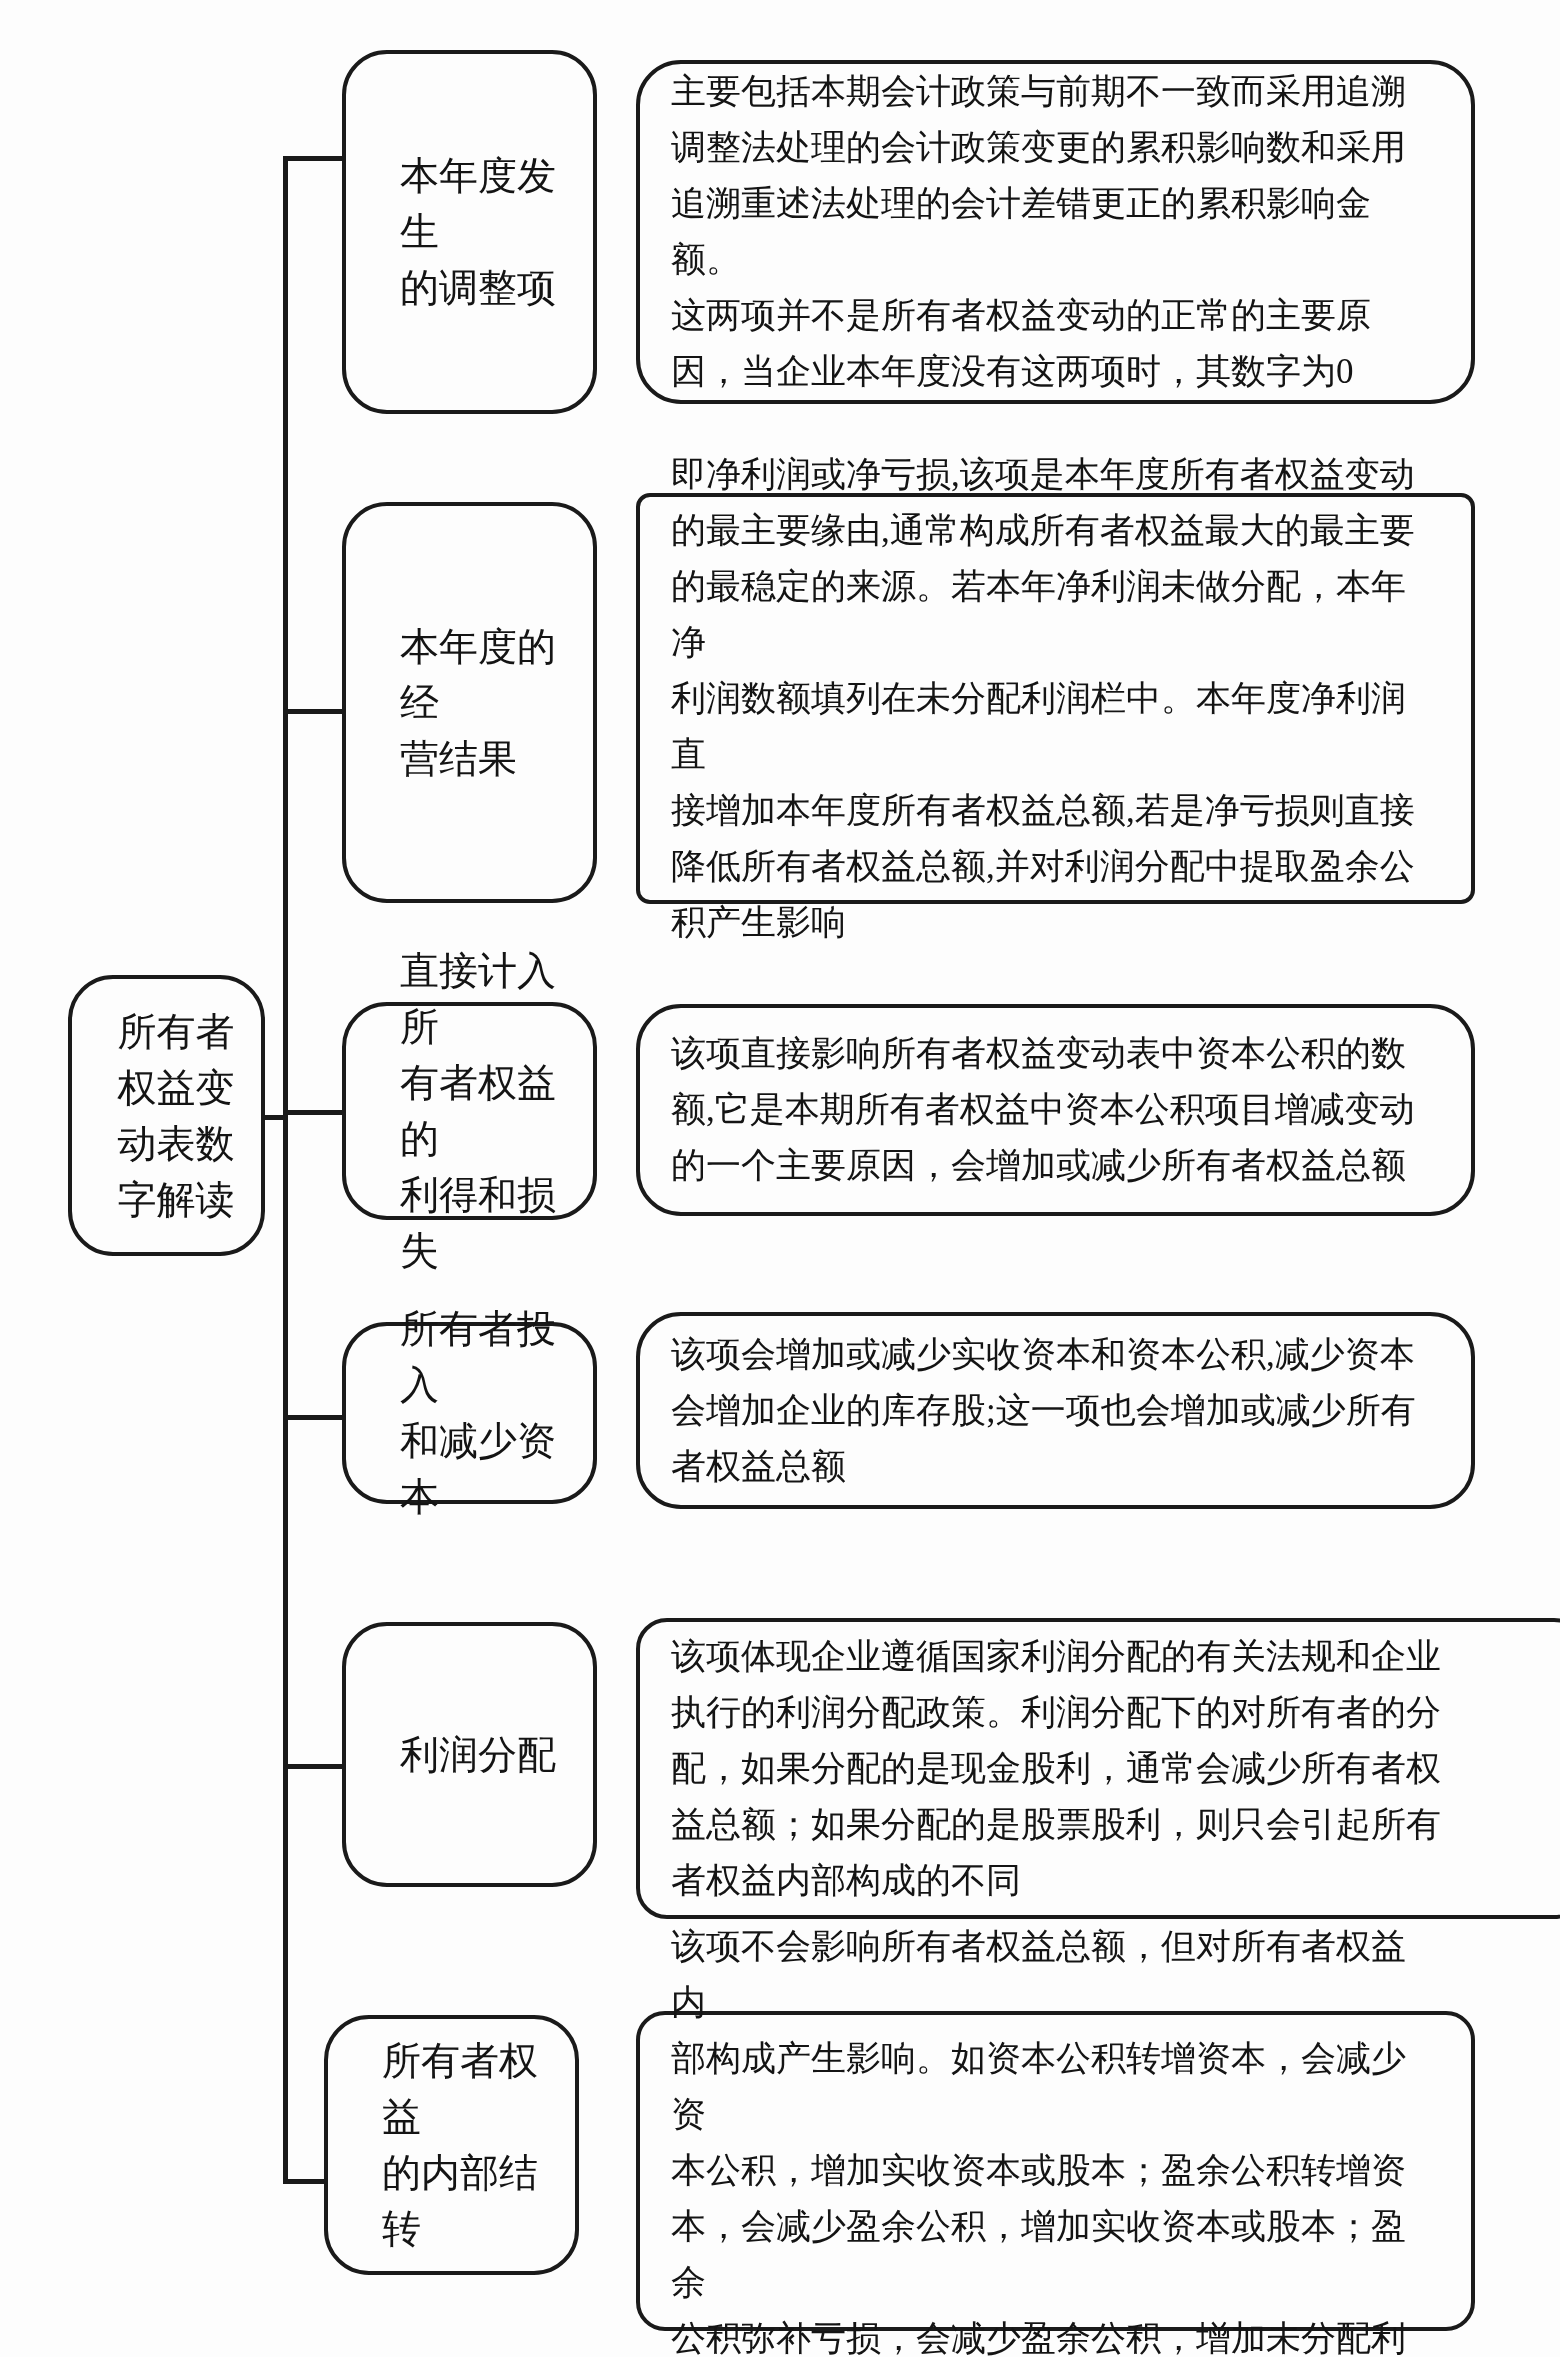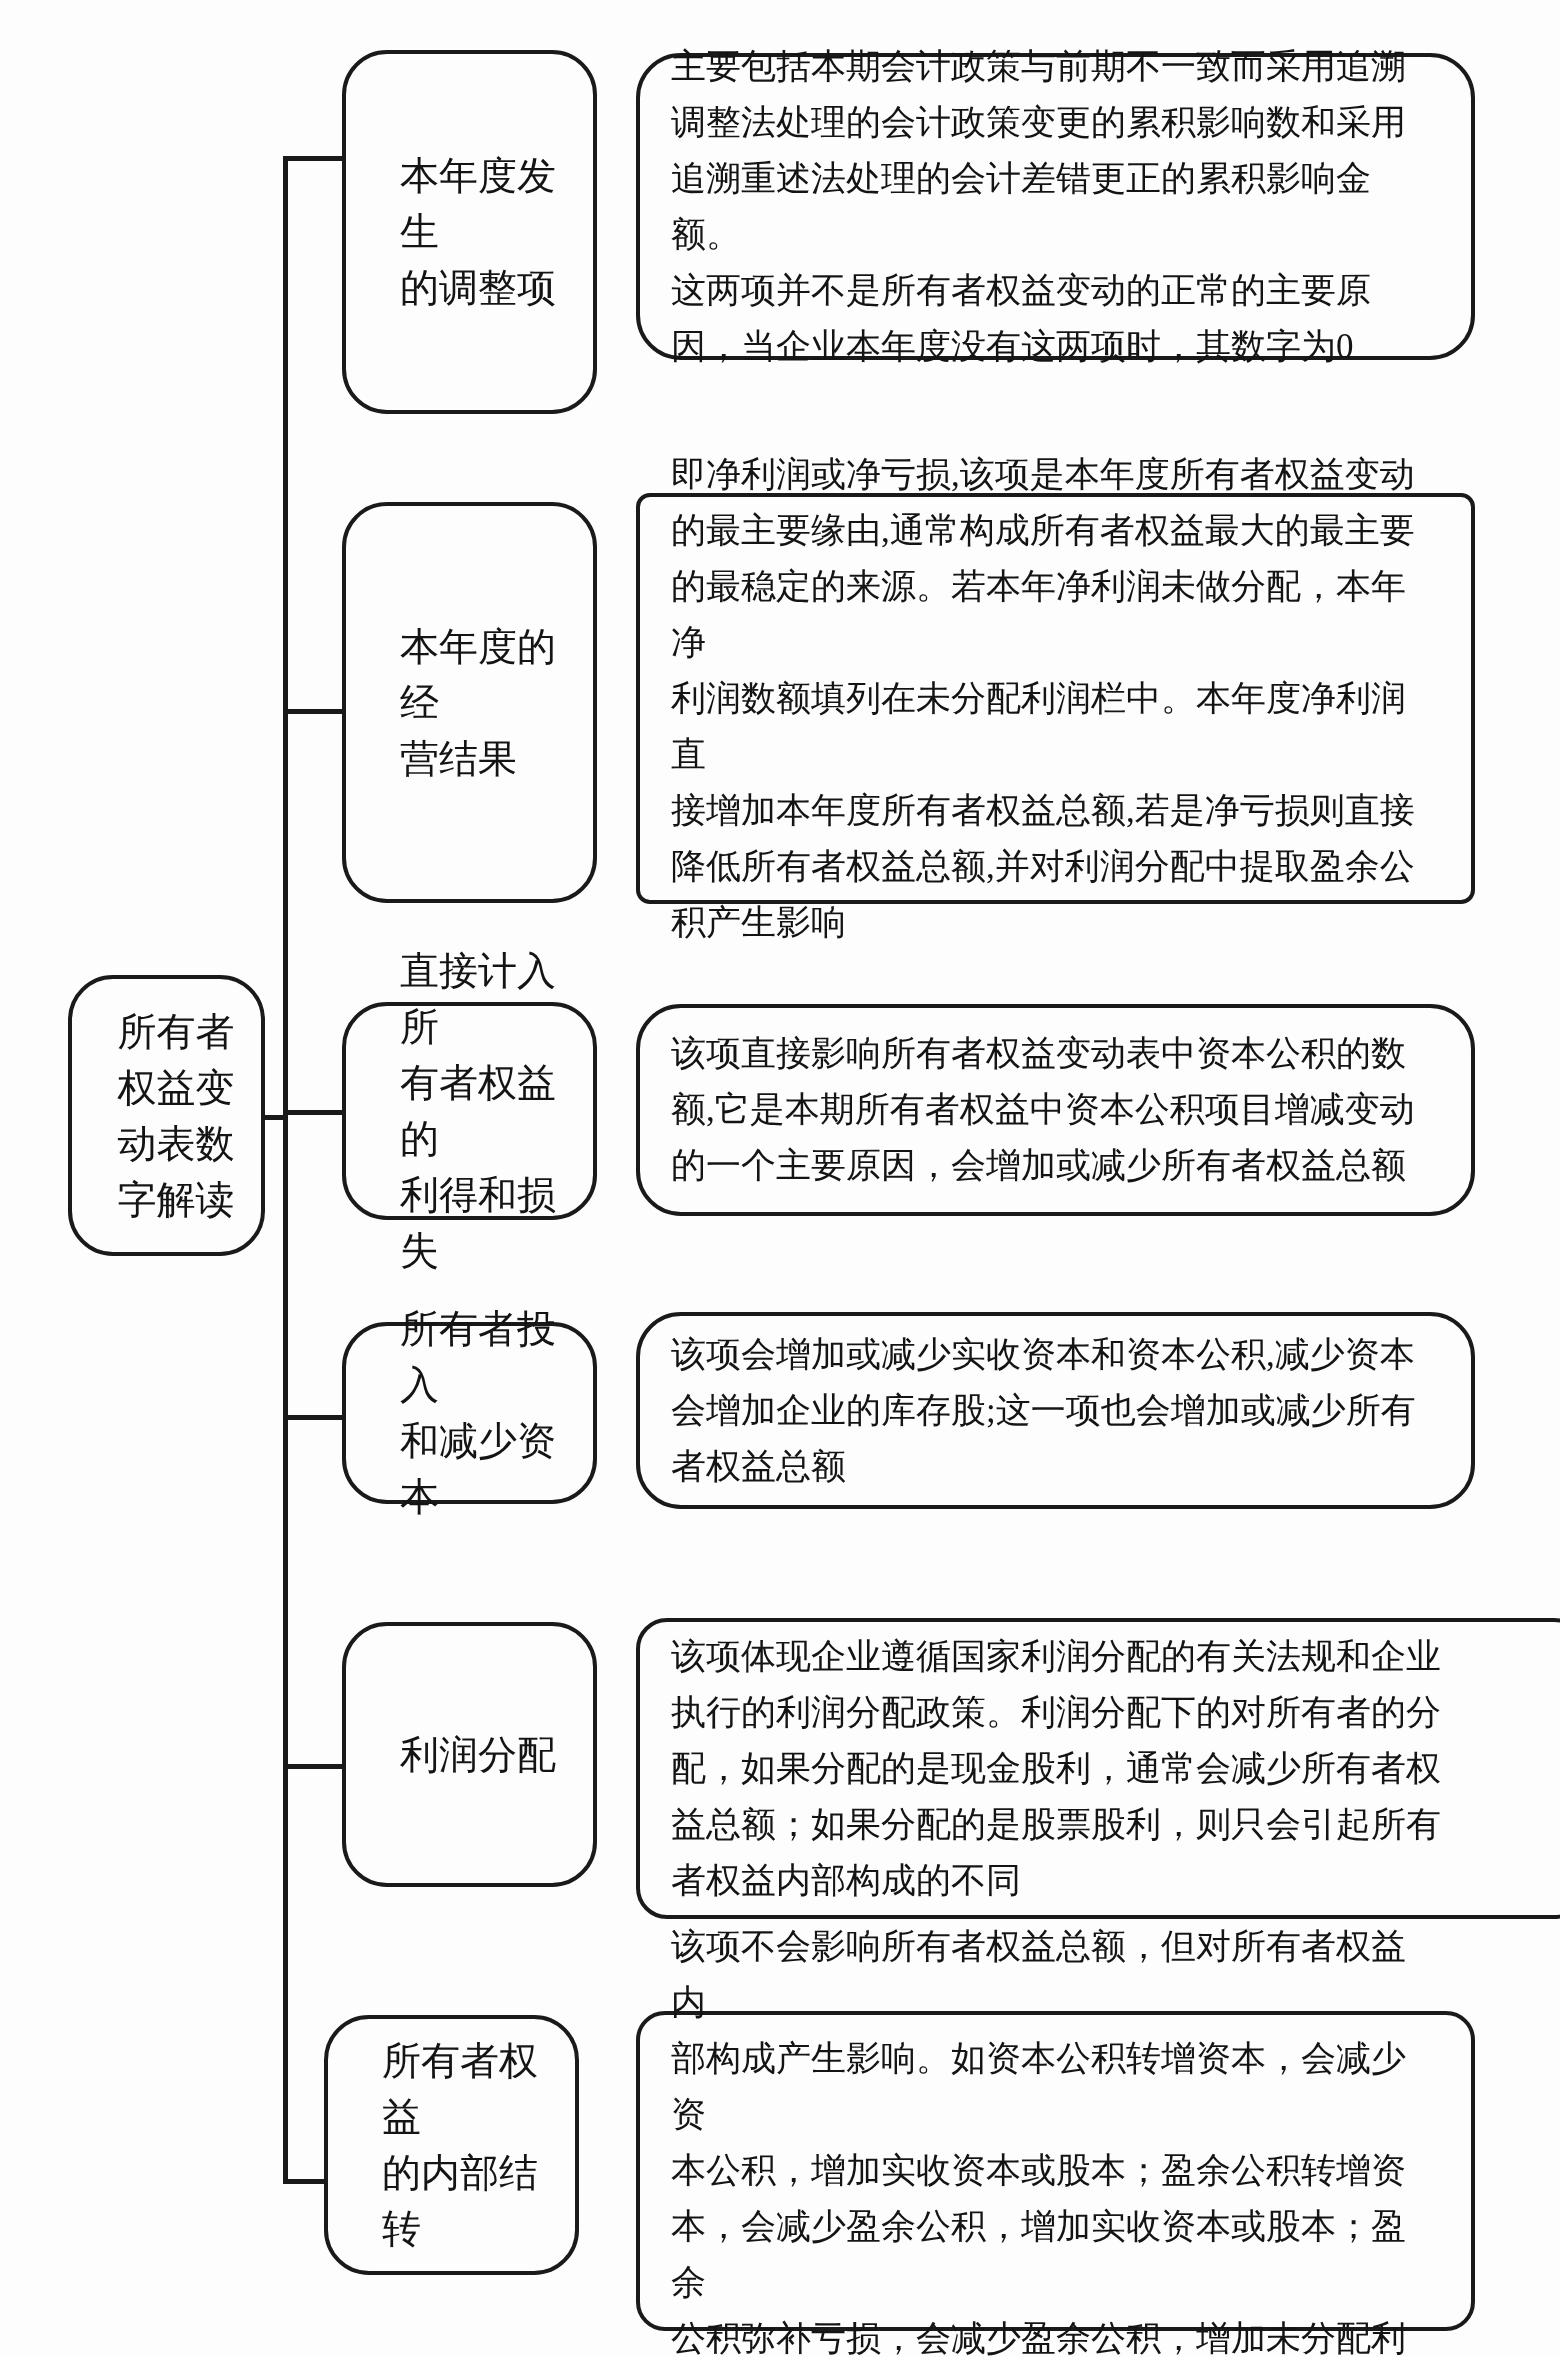--- a/index.html
+++ b/index.html
@@ -58,21 +58,21 @@
     background: #1a1a1a;
   }
   
   .root  { left: 68px;  top: 975px; width: 197px; height: 281px; }
   .b1 { left: 342px; top: 50px;   width: 255px; height: 364px; }
   .b2 { left: 342px; top: 502px;  width: 255px; height: 401px; }
   .b3 { left: 342px; top: 1002px; width: 255px; height: 218px; }
   .b4 { left: 342px; top: 1322px; width: 255px; height: 182px; }
   .b5 { left: 342px; top: 1622px; width: 255px; height: 265px; }
   .b6 { left: 324px; top: 2015px; width: 255px; height: 260px; }
-  .d1 { left: 636px; top: 53px;   width: 839px; height: 307px; }
+  .d1 { left: 636px; top: 60px;   width: 839px; height: 344px; }
   .d2 { left: 636px; top: 493px;  width: 839px; height: 411px; border-radius: 14px; }
   .d3 { left: 636px; top: 1004px; width: 839px; height: 212px; }
   .d4 { left: 636px; top: 1312px; width: 839px; height: 197px; }
   .d5 { left: 636px; top: 1618px; width: 949px; height: 301px; border-radius: 31px; }
   .d6 { left: 636px; top: 2011px; width: 839px; height: 320px; border-radius: 29px; }
   .trunk     { left: 283px; top: 156px;  width: 4.9px;  height: 2028px; }
   .root-link { left: 263px; top: 1115px; width: 25px; height: 4.9px; }
   .stub1 { left: 286px; top: 156px;  width: 58px; height: 4.9px; }
   .stub2 { left: 286px; top: 709px;  width: 58px; height: 4.9px; }
   .stub3 { left: 286px; top: 1110px; width: 58px; height: 4.9px; }

